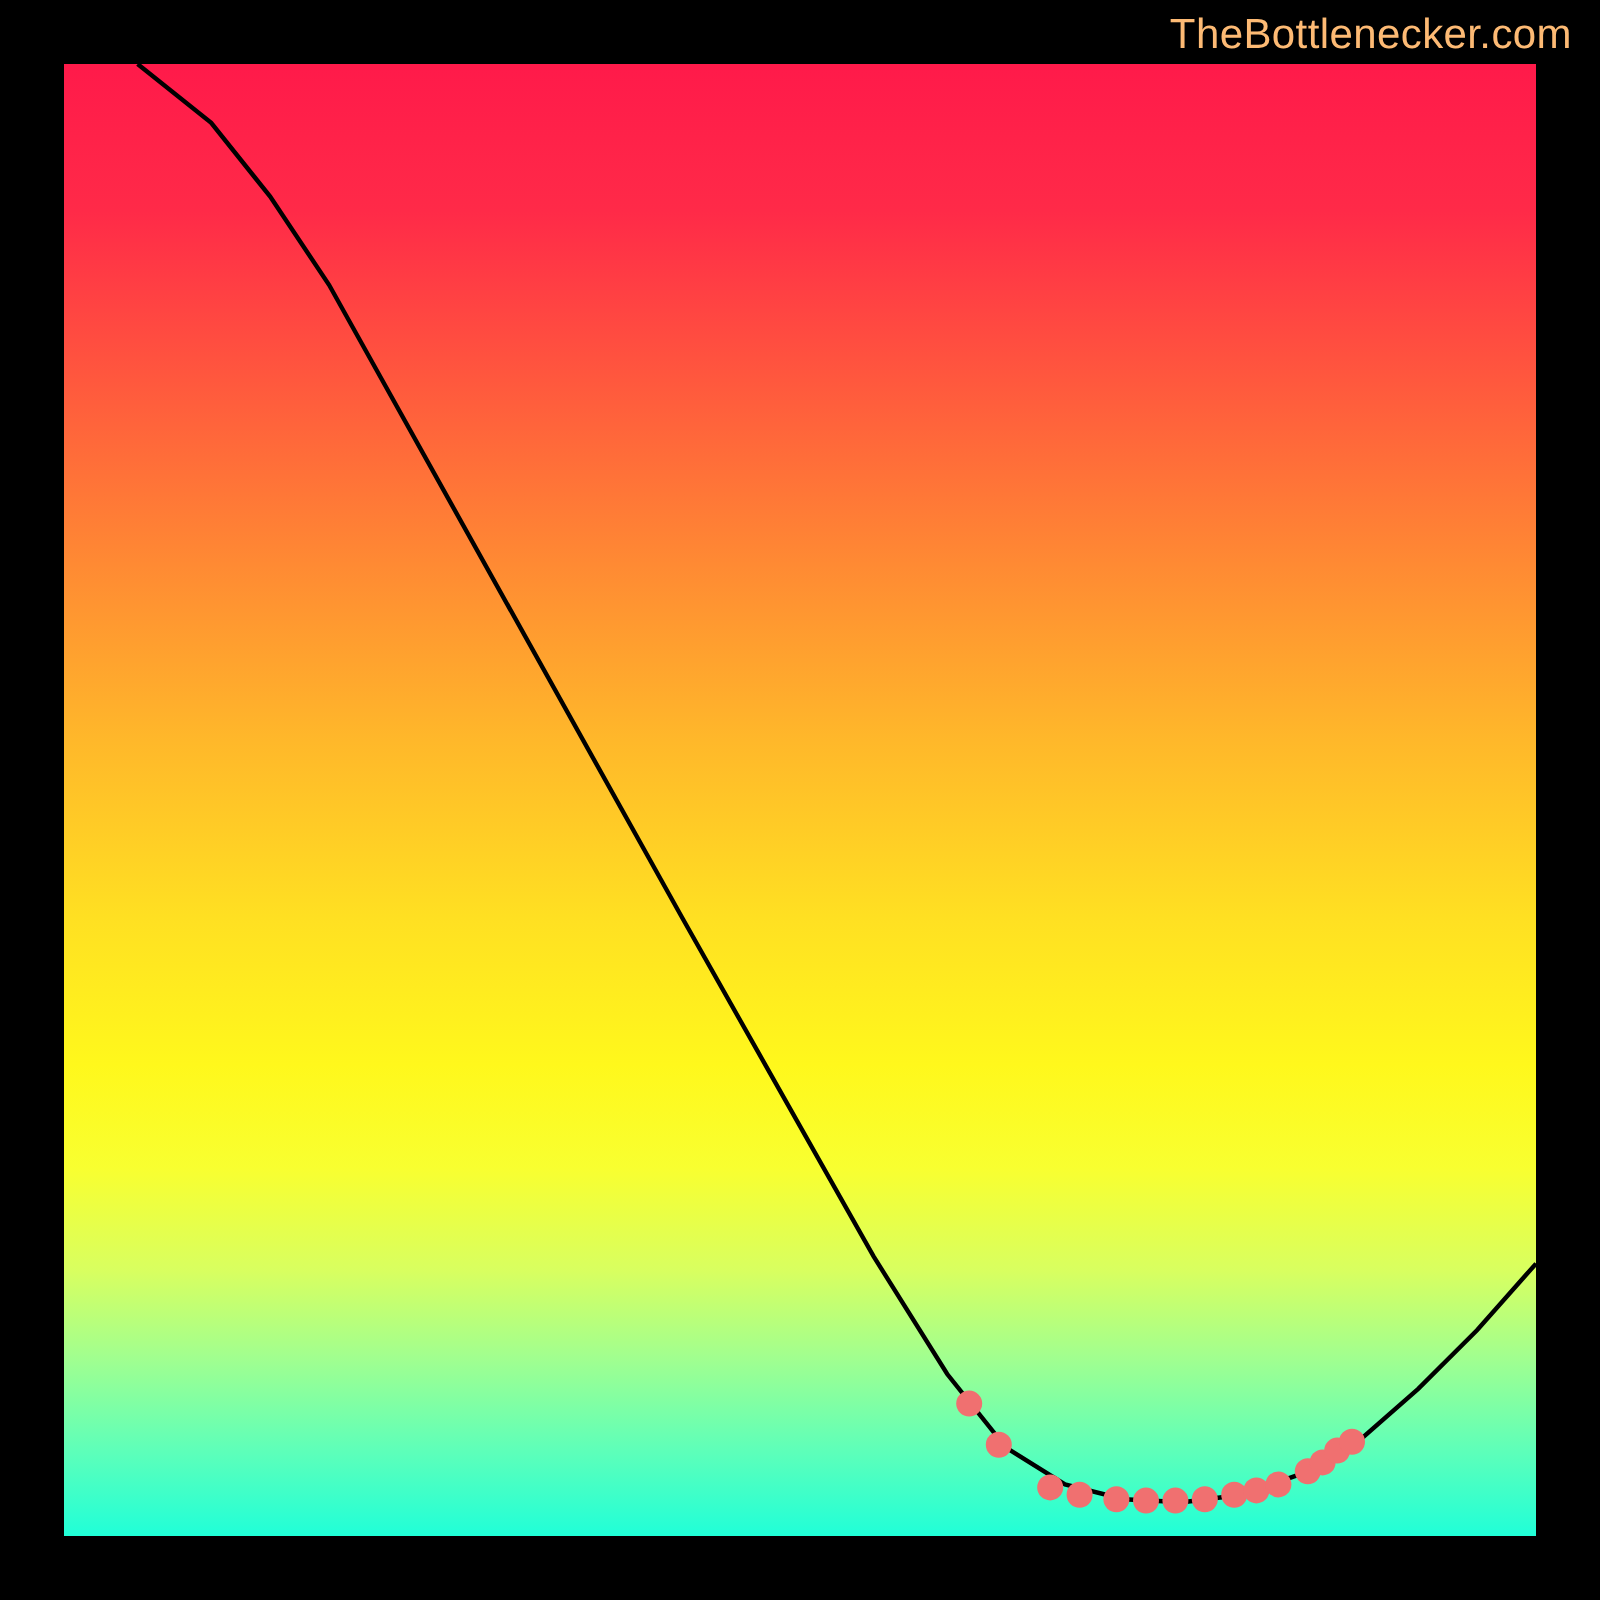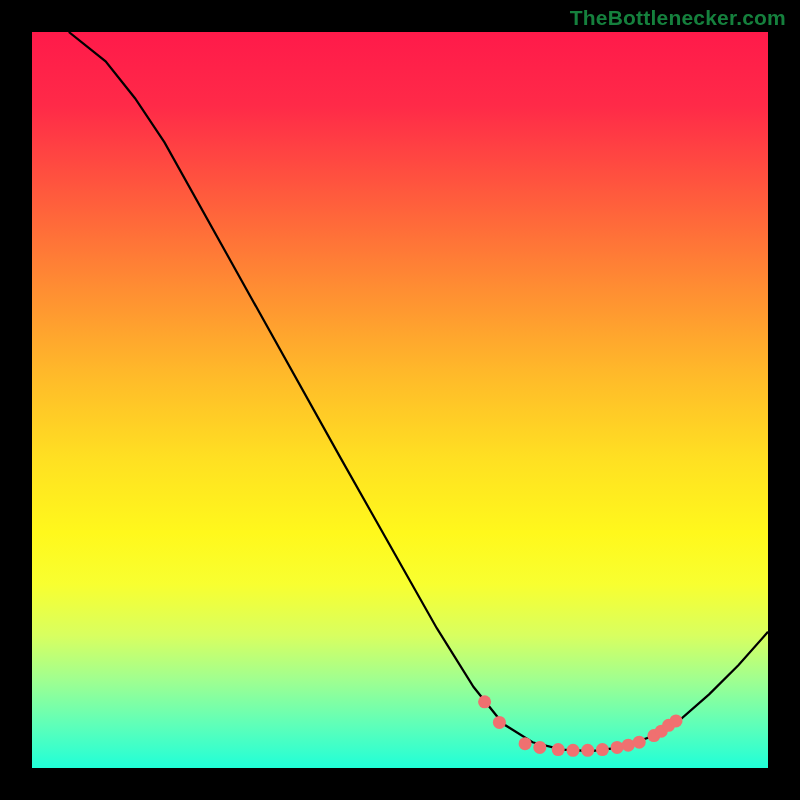--- a/index.html
+++ b/index.html
@@ -8,23 +8,23 @@
     height: 800px;
     background: #000;
     position: relative;
     font-family: Arial, sans-serif;
     overflow: hidden;
   }
   .attribution {
     position: absolute;
     top: 6px;
     right: 14px;
-    color: #15803d;
+    color: #fdba74;
     font-size: 21px;
-    font-weight: 700;
+    font-weight: 400;
     letter-spacing: 0.2px;
     z-index: 10;
   }
   .plot-area {
     position: absolute;
     left: 32px;
     top: 32px;
     width: 736px;
     height: 736px;
     background: linear-gradient(to bottom,

